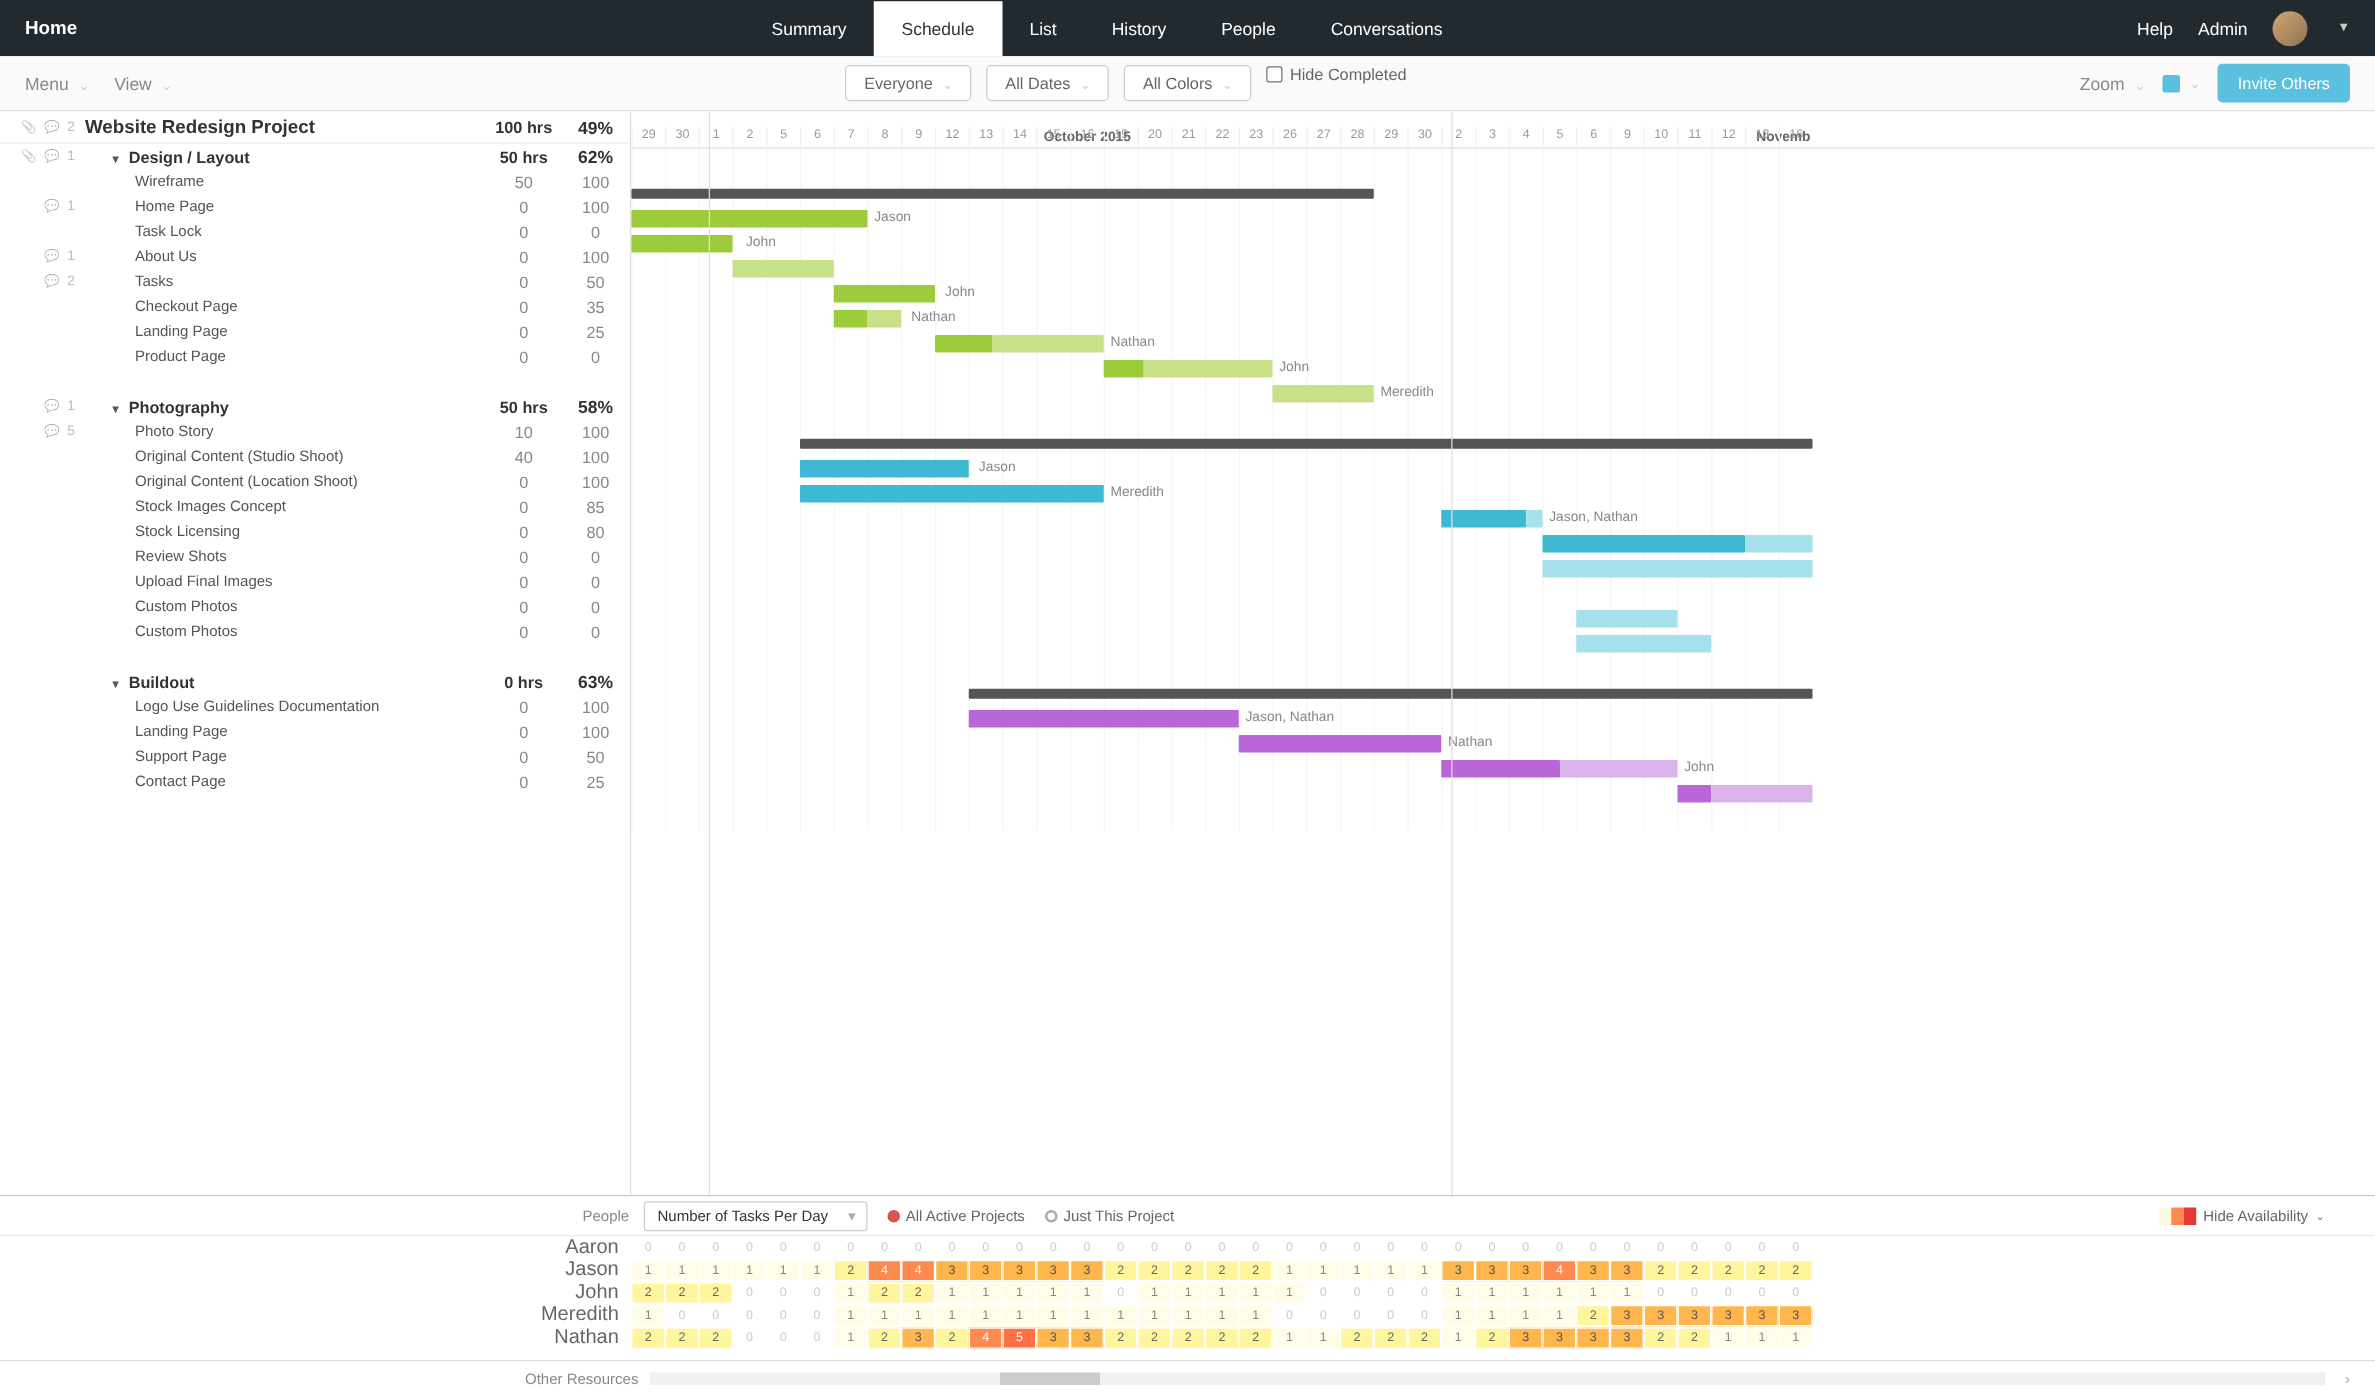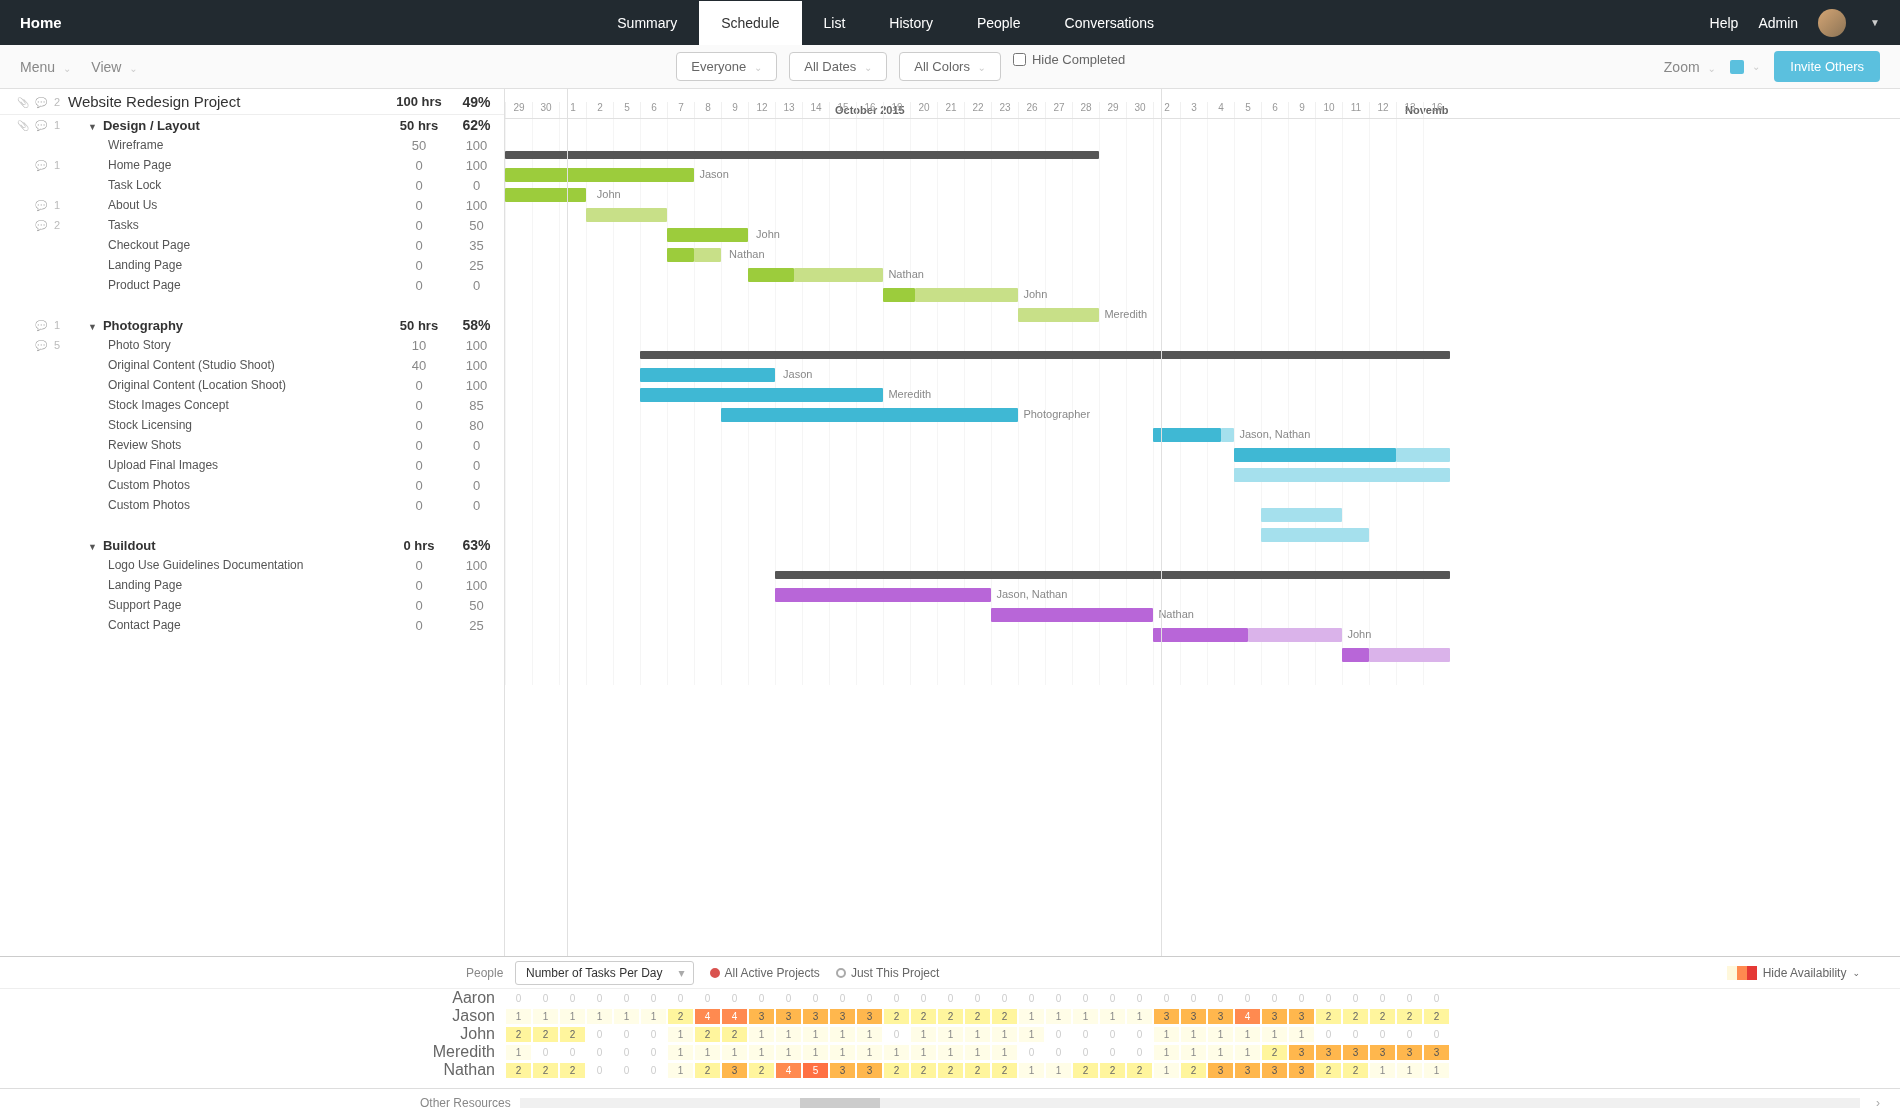--- a/index.html
+++ b/index.html
@@ -25,21 +25,21 @@
 .main{display:flex;height:calc(100vh - 45px - 44px - 160px);position:relative}
 .left-panel{width:505px;border-right:1px solid #e0e0e0;overflow-y:auto;flex-shrink:0}
 .header-row{display:flex;height:30px;align-items:flex-end;border-bottom:1px solid #e0e0e0;font-size:10px;color:#888}
 .header-row .c1{width:390px}
 .header-row .c2{width:60px;text-align:center}
 .header-row .c3{width:55px;text-align:center}
 .task-row{display:flex;height:20px;align-items:center;padding-left:8px}
 .task-row.title{height:26px;border-bottom:1px solid #eee}
 .task-row .icons{width:60px;display:flex;gap:6px;align-items:center;color:#bbb;font-size:11px;justify-content:flex-end;padding-right:8px}
 .task-row .name{flex:1;color:#555}
-.task-row .name.bold{font-weight:normal;color:#333}
+.task-row .name.bold{font-weight:bold;color:#333}
 .task-row .name.group{font-weight:bold;color:#333}
 .task-row .hrs{width:60px;text-align:center;color:#888}
 .task-row .hrs.bold{font-weight:bold;color:#333}
 .task-row .pct{width:55px;text-align:center;color:#888}
 .task-row .pct.bold{font-weight:bold;color:#333;font-size:14px}
 .task-row.title .name{font-size:15px}
 .task-row.group-row .name{padding-left:20px;font-size:13px}
 .task-row.task .name{padding-left:40px;font-size:12px}
 .collapse{font-size:9px;margin-right:6px;color:#555}
 .gantt{flex:1;overflow:hidden;position:relative}
@@ -454,24 +454,20 @@
         </div>
         <div class="gantt-row ">
           <div class="bar teal" style="left:135px;width:135px"></div>
           <div class="bar-label" style="left:278.1px">Jason</div>
         </div>
         <div class="gantt-row ">
           <div class="bar teal" style="left:135px;width:243px"></div>
           <div class="bar-label" style="left:383.4px">Meredith</div>
         </div>
         <div class="gantt-row ">
-          <div class="bar teal" style="left:216px;width:297px"></div>
-          <div class="bar-label" style="left:518.4px">Photographer</div>
-        </div>
-        <div class="gantt-row ">
           <div class="bar teal" style="left:648px;width:67.5px"></div>
                  <div class="bar teal-light" style="left:715.5px;width:13.5px"></div>
           <div class="bar-label" style="left:734.4px">Jason, Nathan</div>
         </div>
         <div class="gantt-row ">
           <div class="bar teal" style="left:729px;width:162px"></div>
                  <div class="bar teal-light" style="left:891px;width:54px"></div>
         </div>
         <div class="gantt-row ">
           <div class="bar teal-light" style="left:729px;width:216px"></div>

